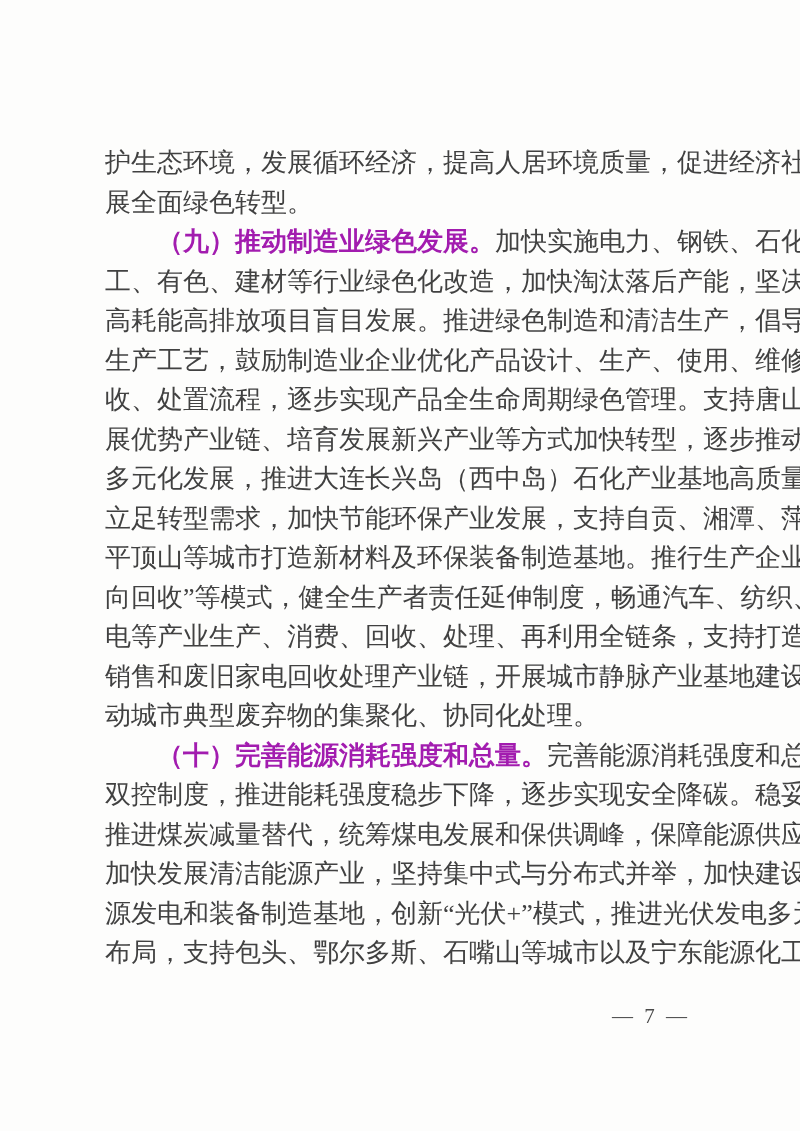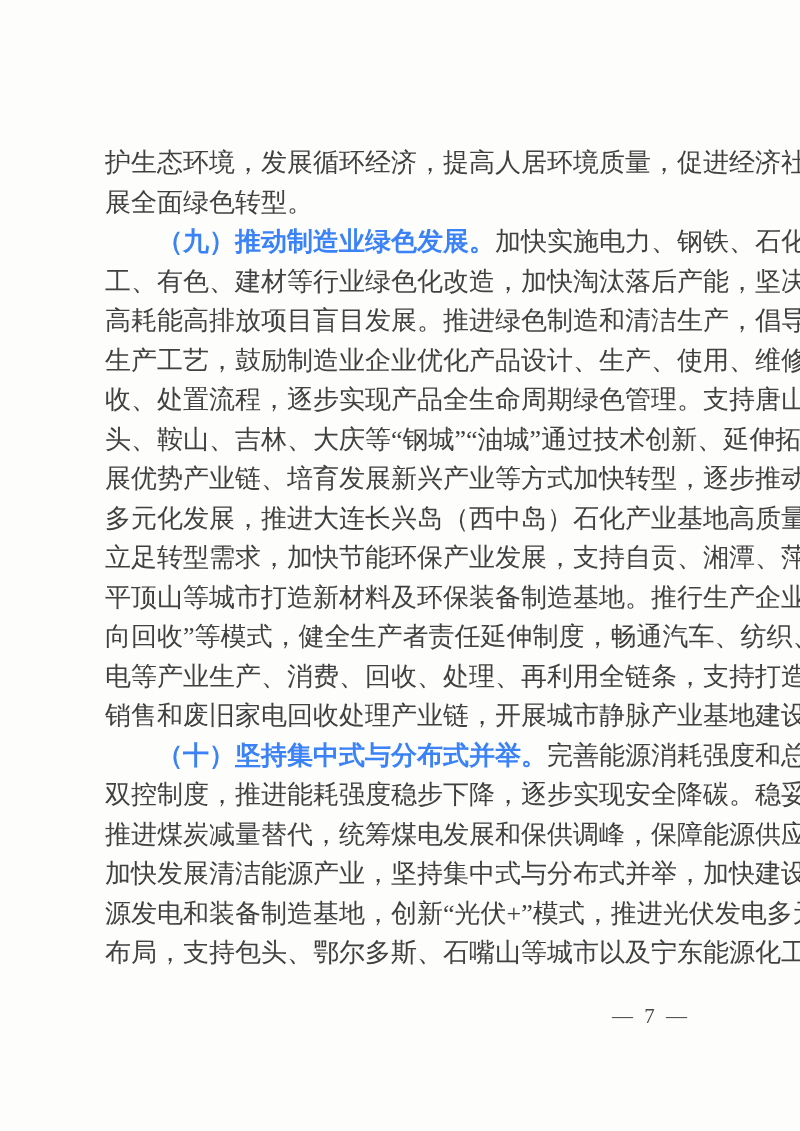--- a/index.html
+++ b/index.html
@@ -34,21 +34,21 @@
     white-space: nowrap;
     overflow: visible;
   }
   .line.natural {
     text-align: center;
     text-align-last: left;
     -moz-text-align-last: left;
   }
   .line b {
     font-weight: 700;
-    color: #3b82f6;
+    color: #a21caf;
   }
   .page-number {
     position: absolute;
     top: 1003px;
     right: 110px;
     font-size: 21px;
     line-height: 26px;
     color: #4a4a4a;
     letter-spacing: 3px;
     font-family: "Liberation Serif", "DejaVu Serif", serif;
@@ -68,38 +68,38 @@
     <div class="line"><span>　　</span><b>（九）推动制造业绿色发展。</b><span>加快实施电力、钢铁、石化、化</span></div>
 
     <div class="line"><span>工、有色、建材等行业绿色化改造，加快淘汰落后产能，坚决遏制</span></div>
 
     <div class="line"><span>高耗能高排放项目盲目发展。推进绿色制造和清洁生产，倡导绿色</span></div>
 
     <div class="line"><span>生产工艺，鼓励制造业企业优化产品设计、生产、使用、维修、回</span></div>
 
     <div class="line"><span>收、处置流程，逐步实现产品全生命周期绿色管理。支持唐山、包</span></div>
 
-    <div class="line"><span>头、鞍山、吉林、大庆等“钢城”“油城”通过技术创新、延伸拓</span></div>
 
     <div class="line"><span>展优势产业链、培育发展新兴产业等方式加快转型，逐步推动产业</span></div>
 
     <div class="line"><span>多元化发展，推进大连长兴岛（西中岛）石化产业基地高质量发展。</span></div>
 
     <div class="line"><span>立足转型需求，加快节能环保产业发展，支持自贡、湘潭、萍乡、</span></div>
 
     <div class="line"><span>平顶山等城市打造新材料及环保装备制造基地。推行生产企业“逆</span></div>
 
     <div class="line"><span>向回收”等模式，健全生产者责任延伸制度，畅通汽车、纺织、家</span></div>
 
     <div class="line"><span>电等产业生产、消费、回收、处理、再利用全链条，支持打造家电</span></div>
 
     <div class="line"><span>销售和废旧家电回收处理产业链，开展城市静脉产业基地建设，推</span></div>
 
+    <div class="line natural"><span>动城市典型废弃物的集聚化、协同化处理。</span></div>
 
-    <div class="line"><span>　　</span><b>（十）坚持集中式与分布式并举。</b><span>完善能源消耗强度和总量</span></div>
+    <div class="line"><span>　　</span><b>（十）完善能源消耗强度和总量。</b><span>完善能源消耗强度和总量</span></div>
 
     <div class="line"><span>双控制度，推进能耗强度稳步下降，逐步实现安全降碳。稳妥有序</span></div>
 
     <div class="line"><span>推进煤炭减量替代，统筹煤电发展和保供调峰，保障能源供应安全。</span></div>
 
     <div class="line"><span>加快发展清洁能源产业，坚持集中式与分布式并举，加快建设新能</span></div>
 
     <div class="line"><span>源发电和装备制造基地，创新“光伏+”模式，推进光伏发电多元</span></div>
 
     <div class="line"><span>布局，支持包头、鄂尔多斯、石嘴山等城市以及宁东能源化工基地</span></div>

